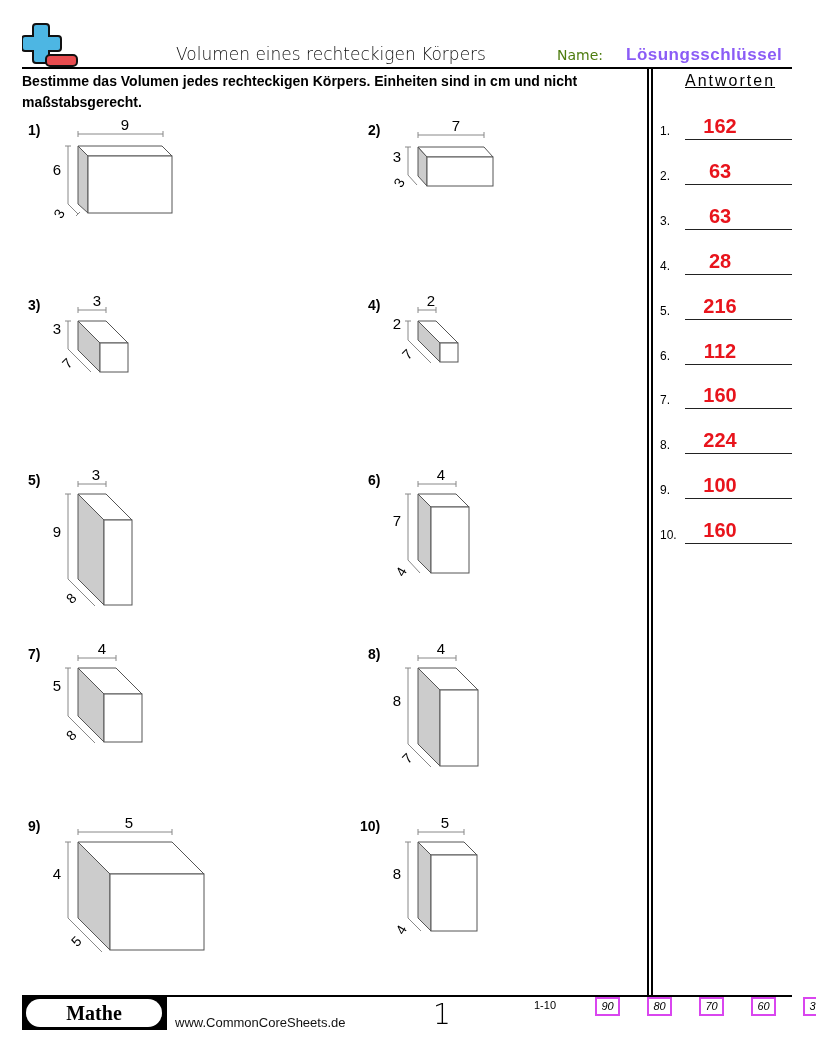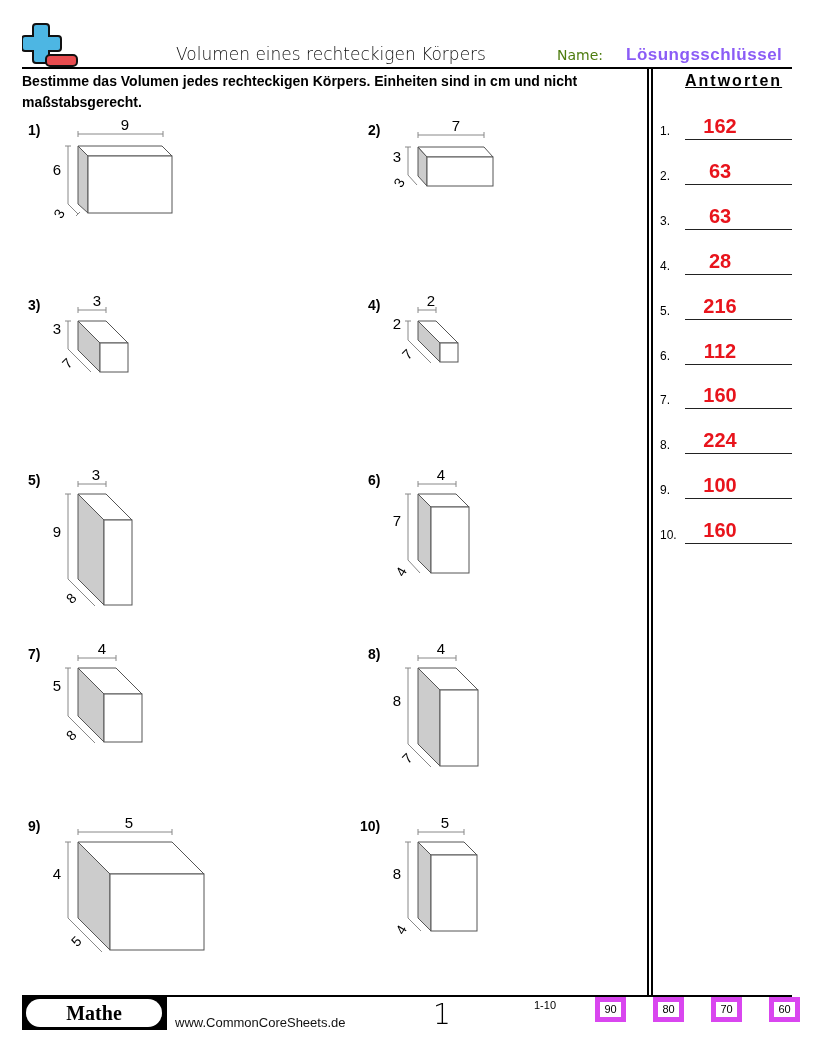--- a/index.html
+++ b/index.html
@@ -6,35 +6,35 @@
   body { width:816px; height:1056px; position:relative; overflow:hidden; font-family:"Liberation Sans", sans-serif; color:#000; }
   .abs { position:absolute; }
   .logo { left:22px; top:22px; width:58px; height:46px; }
   .title { left:176px; top:44px; font-size:17px; font-family:"DejaVu Sans", sans-serif; font-weight:300; color:#111; }
   .name-label { left:557px; top:47px; font-size:14px; font-family:"DejaVu Sans", sans-serif; color:#4d7c0f; }
   .name-value { left:626px; top:45px; font-size:17px; font-weight:bold; color:#8b5cf6; letter-spacing:0.5px; }
   .header-rule { left:22px; top:67px; width:770px; height:2px; background:#000; }
   .instructions { left:22px; top:71px; width:610px; font-size:14px; font-weight:bold; line-height:21px; }
   .divider { left:647px; top:67px; width:2px; height:930px; background:#000; }
   .divider2 { left:651px; top:67px; width:2px; height:930px; background:#000; }
-  .answers-head { left:685px; top:72px; font-size:16px; font-weight:bold; letter-spacing:2px; text-decoration:underline; }
+  .answers-head { left:685px; top:72px; font-size:16px; font-weight:normal; letter-spacing:2px; text-decoration:underline; }
   .ans-row { left:660px; width:132px; height:30px; }
   .ans-num { position:absolute; left:0; bottom:2px; font-size:12px; }
   .ans-line { position:absolute; left:25px; right:0; bottom:0; height:1.5px; background:#222; }
   .ans-val { position:absolute; left:25px; right:37px; bottom:2px; text-align:center; font-size:20px; font-weight:bold; color:#e8141c; }
   .qnum { font-size:14px; font-weight:bold; }
   svg text { font-family:"Liberation Sans", sans-serif; }
   .footer-rule { left:22px; top:995px; width:770px; height:2px; background:#000; }
   .mathe { left:22px; top:997px; width:145px; height:33px; background:#000; }
   .mathe-pill { position:absolute; left:4px; top:2px; width:136px; height:28px; background:#fff; border-radius:14px; text-align:center; line-height:28px; font-size:20px; font-weight:bold;font-family:Liberation Serif, serif; }
   .site { left:175px; top:1015px; font-size:13px; color:#111; }
   .pagenum { left:433px; top:998px; font-size:28px; font-family:"DejaVu Sans", sans-serif; font-weight:300; }
   .score { left:530px; top:997px; display:flex; font-size:11px;gap:28px; }
   .score .lbl { width:34px; text-align:left; padding-left:4px; height:16px; line-height:16px; }
-  .score .cell { width:21px; height:15px; line-height:15px; text-align:center; border:5px solid #d946ef; margin-left:-1px; background:#fff; }
+  .score .cell { width:21px; height:15px; line-height:15px; text-align:center; border:2px solid #d946ef; margin-left:-1px; background:#fff;font-style:italic; }
   .score .cell.blue { background:#bef264; }
 </style>
 </head>
 <body>
 
 <svg class="abs logo" viewBox="0 0 58 46">
   <path d="M14 2 h10 a3 3 0 0 1 3 3 v9 h9 a3 3 0 0 1 3 3 v9 a3 3 0 0 1 -3 3 h-9 v9 a3 3 0 0 1 -3 3 h-10 a3 3 0 0 1 -3 -3 v-9 h-8 a3 3 0 0 1 -3 -3 v-9 a3 3 0 0 1 3 -3 h8 v-9 a3 3 0 0 1 3 -3z" fill="#4db6e3" stroke="#111" stroke-width="2"></path>
   <rect x="24" y="33" width="31" height="11" rx="4" fill="#e84c4f" stroke="#111" stroke-width="2"></rect>
 </svg>
 <div class="abs title">Volumen eines rechteckigen Körpers</div>

